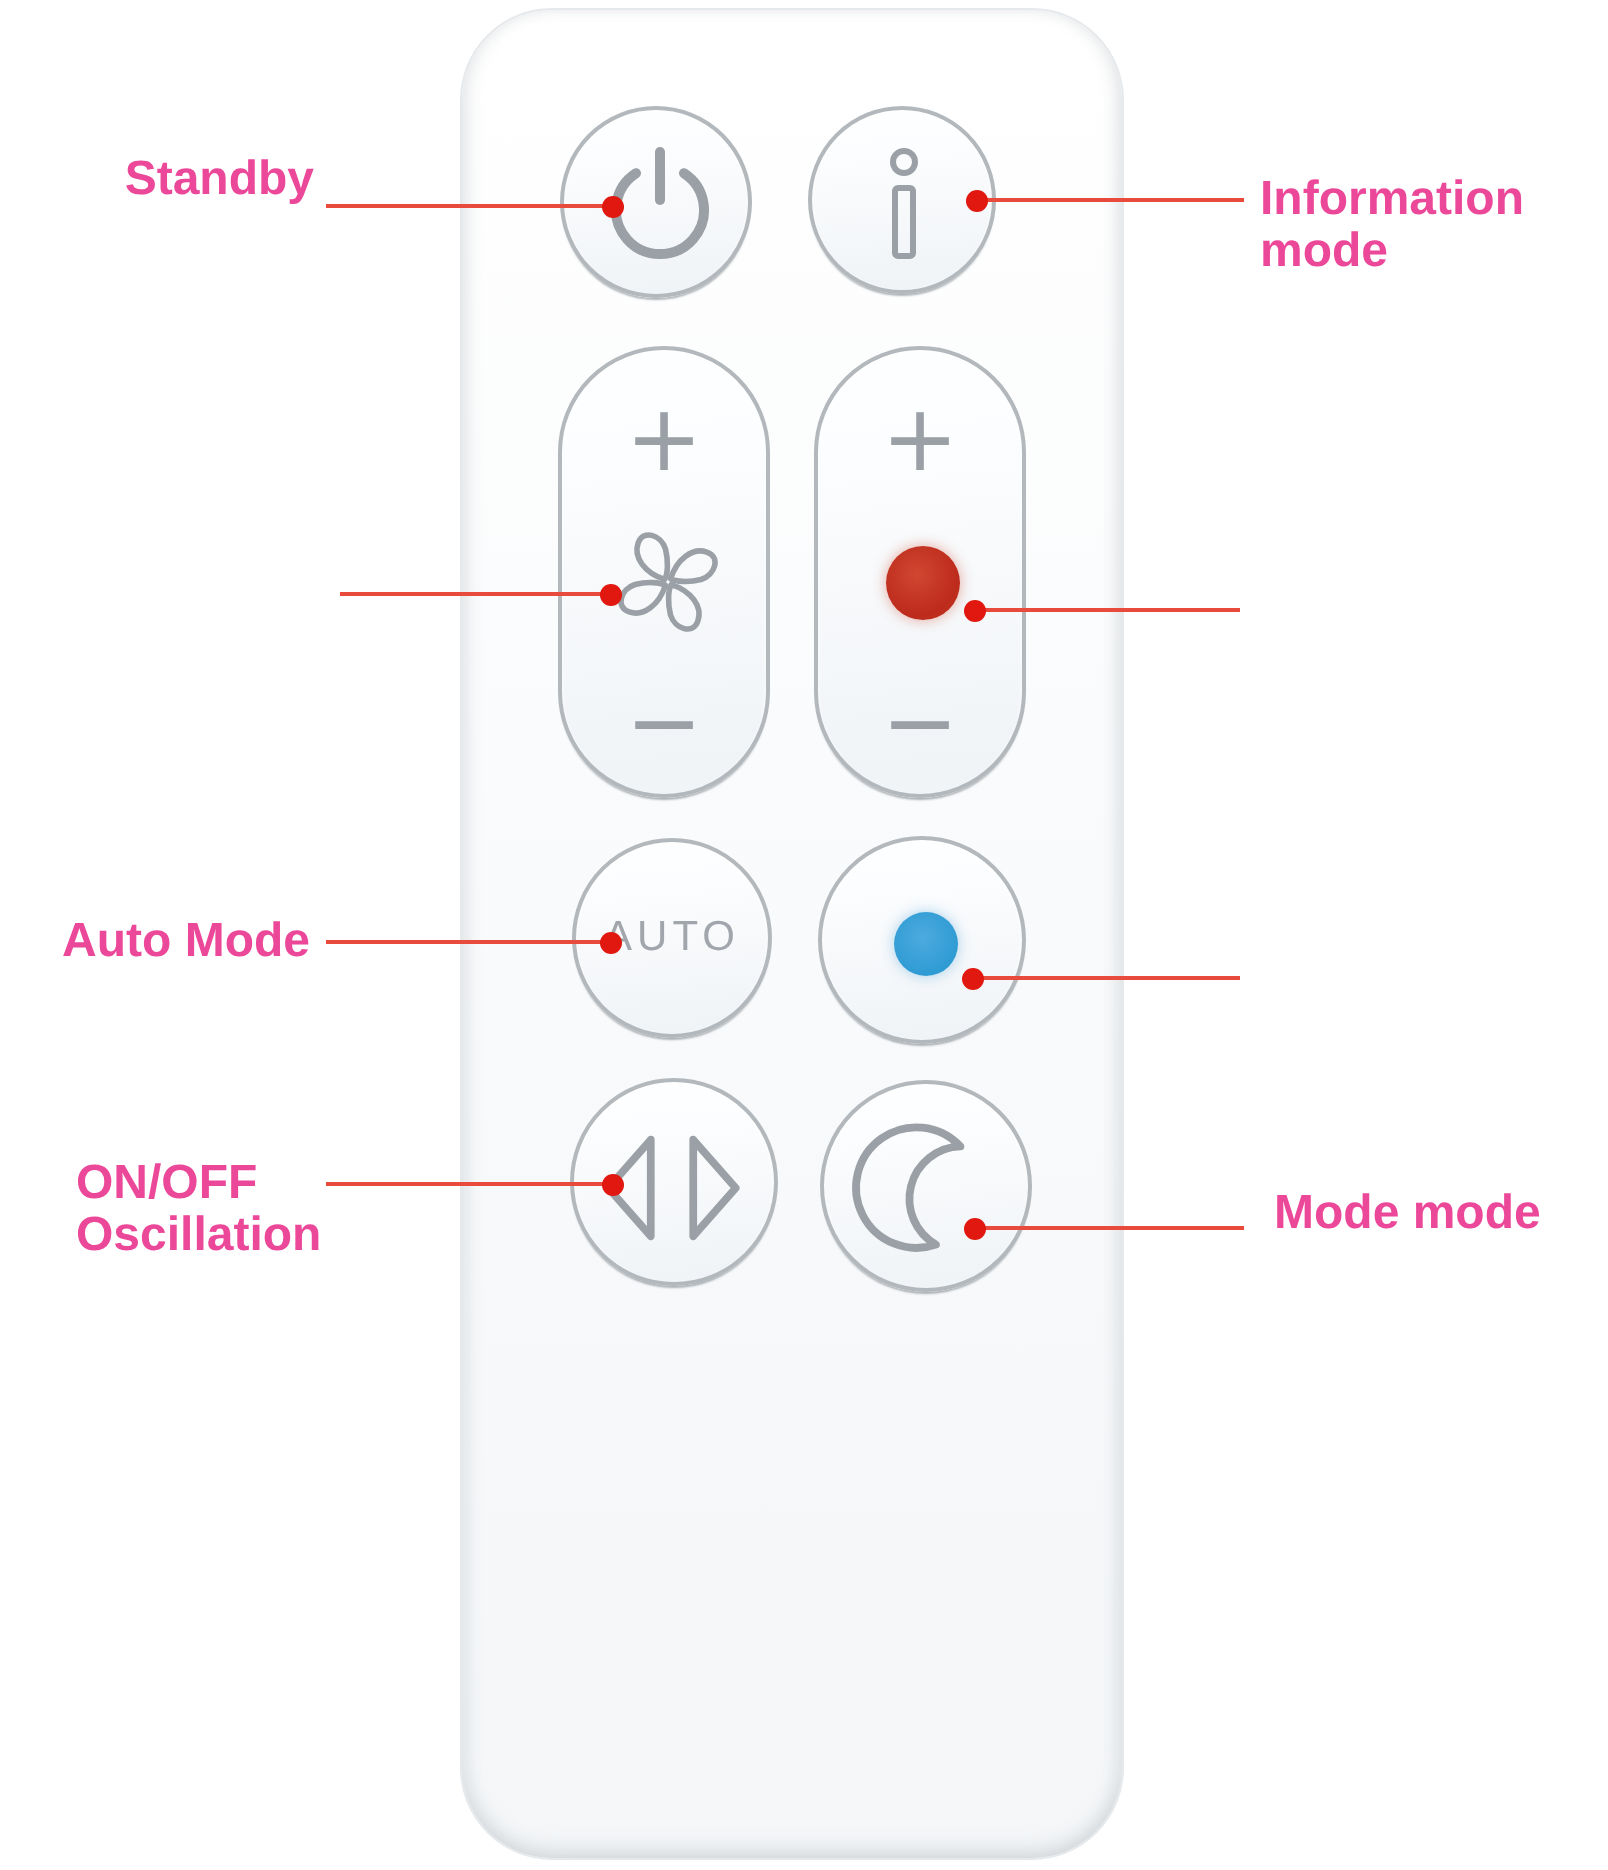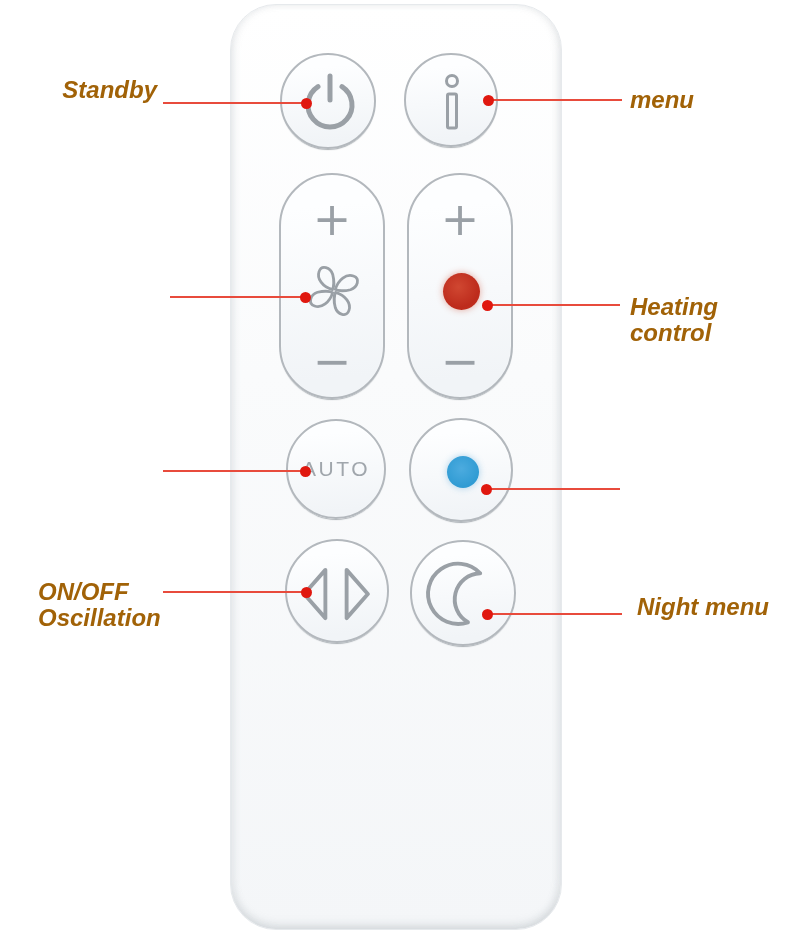--- a/index.html
+++ b/index.html
@@ -48,21 +48,21 @@
   .cool-dot{
     width:32px;height:32px;left:36px;top:36px;
     background:radial-gradient(circle at 45% 40%,#4cabdf 0%,#2f9bd3 70%);
     box-shadow:0 0 7px rgba(70,160,215,.45);
   }
   
   .leader{position:absolute;height:2px;background:#e84b3c;}
   .ldot{position:absolute;width:11px;height:11px;border-radius:50%;background:#e0180f;}
   
   .lbl{
-    position:absolute;color:#a16207;font-weight:700;font-size:24px;line-height:26px;font-style:italic;
+    position:absolute;color:#ec4899;font-weight:700;font-size:24px;line-height:26px;
   }
   .lbl-right{text-align:right;}
   .lline{display:block;}
 </style>
 </head>
 <body>
 
 <div class="canvas">
 
   <div class="remote">
@@ -155,32 +155,33 @@
   <span class="ldot" style="left:301px;top:587px"></span>
 
   <span class="leader" style="left:487px;top:613px;width:135px"></span>
   <span class="ldot" style="left:482px;top:609px"></span>
 
   <div class="lbl lbl-right" style="left:40px;top:77px;width:117px">
     <span class="lline">Standby</span>
   </div>
 
   <div class="lbl" style="left:630px;top:87px">
-    <span class="lline">menu</span>
+    <span class="lline">Information</span>
+    <span class="lline">mode</span>
   </div>
 
 
-  <div class="lbl" style="left:630px;top:294px">
-    <span class="lline">Heating control</span>
+
+  <div class="lbl lbl-right" style="left:0px;top:458px;width:155px">
+    <span class="lline">Auto Mode</span>
   </div>
-
 
 
   <div class="lbl" style="left:38px;top:579px">
     <span class="lline">ON/OFF</span>
     <span class="lline">Oscillation</span>
   </div>
 
   <div class="lbl" style="left:637px;top:594px">
-    <span class="lline">Night menu</span>
+    <span class="lline">Mode mode</span>
   </div>
 
 </div>
 
 </body></html>

